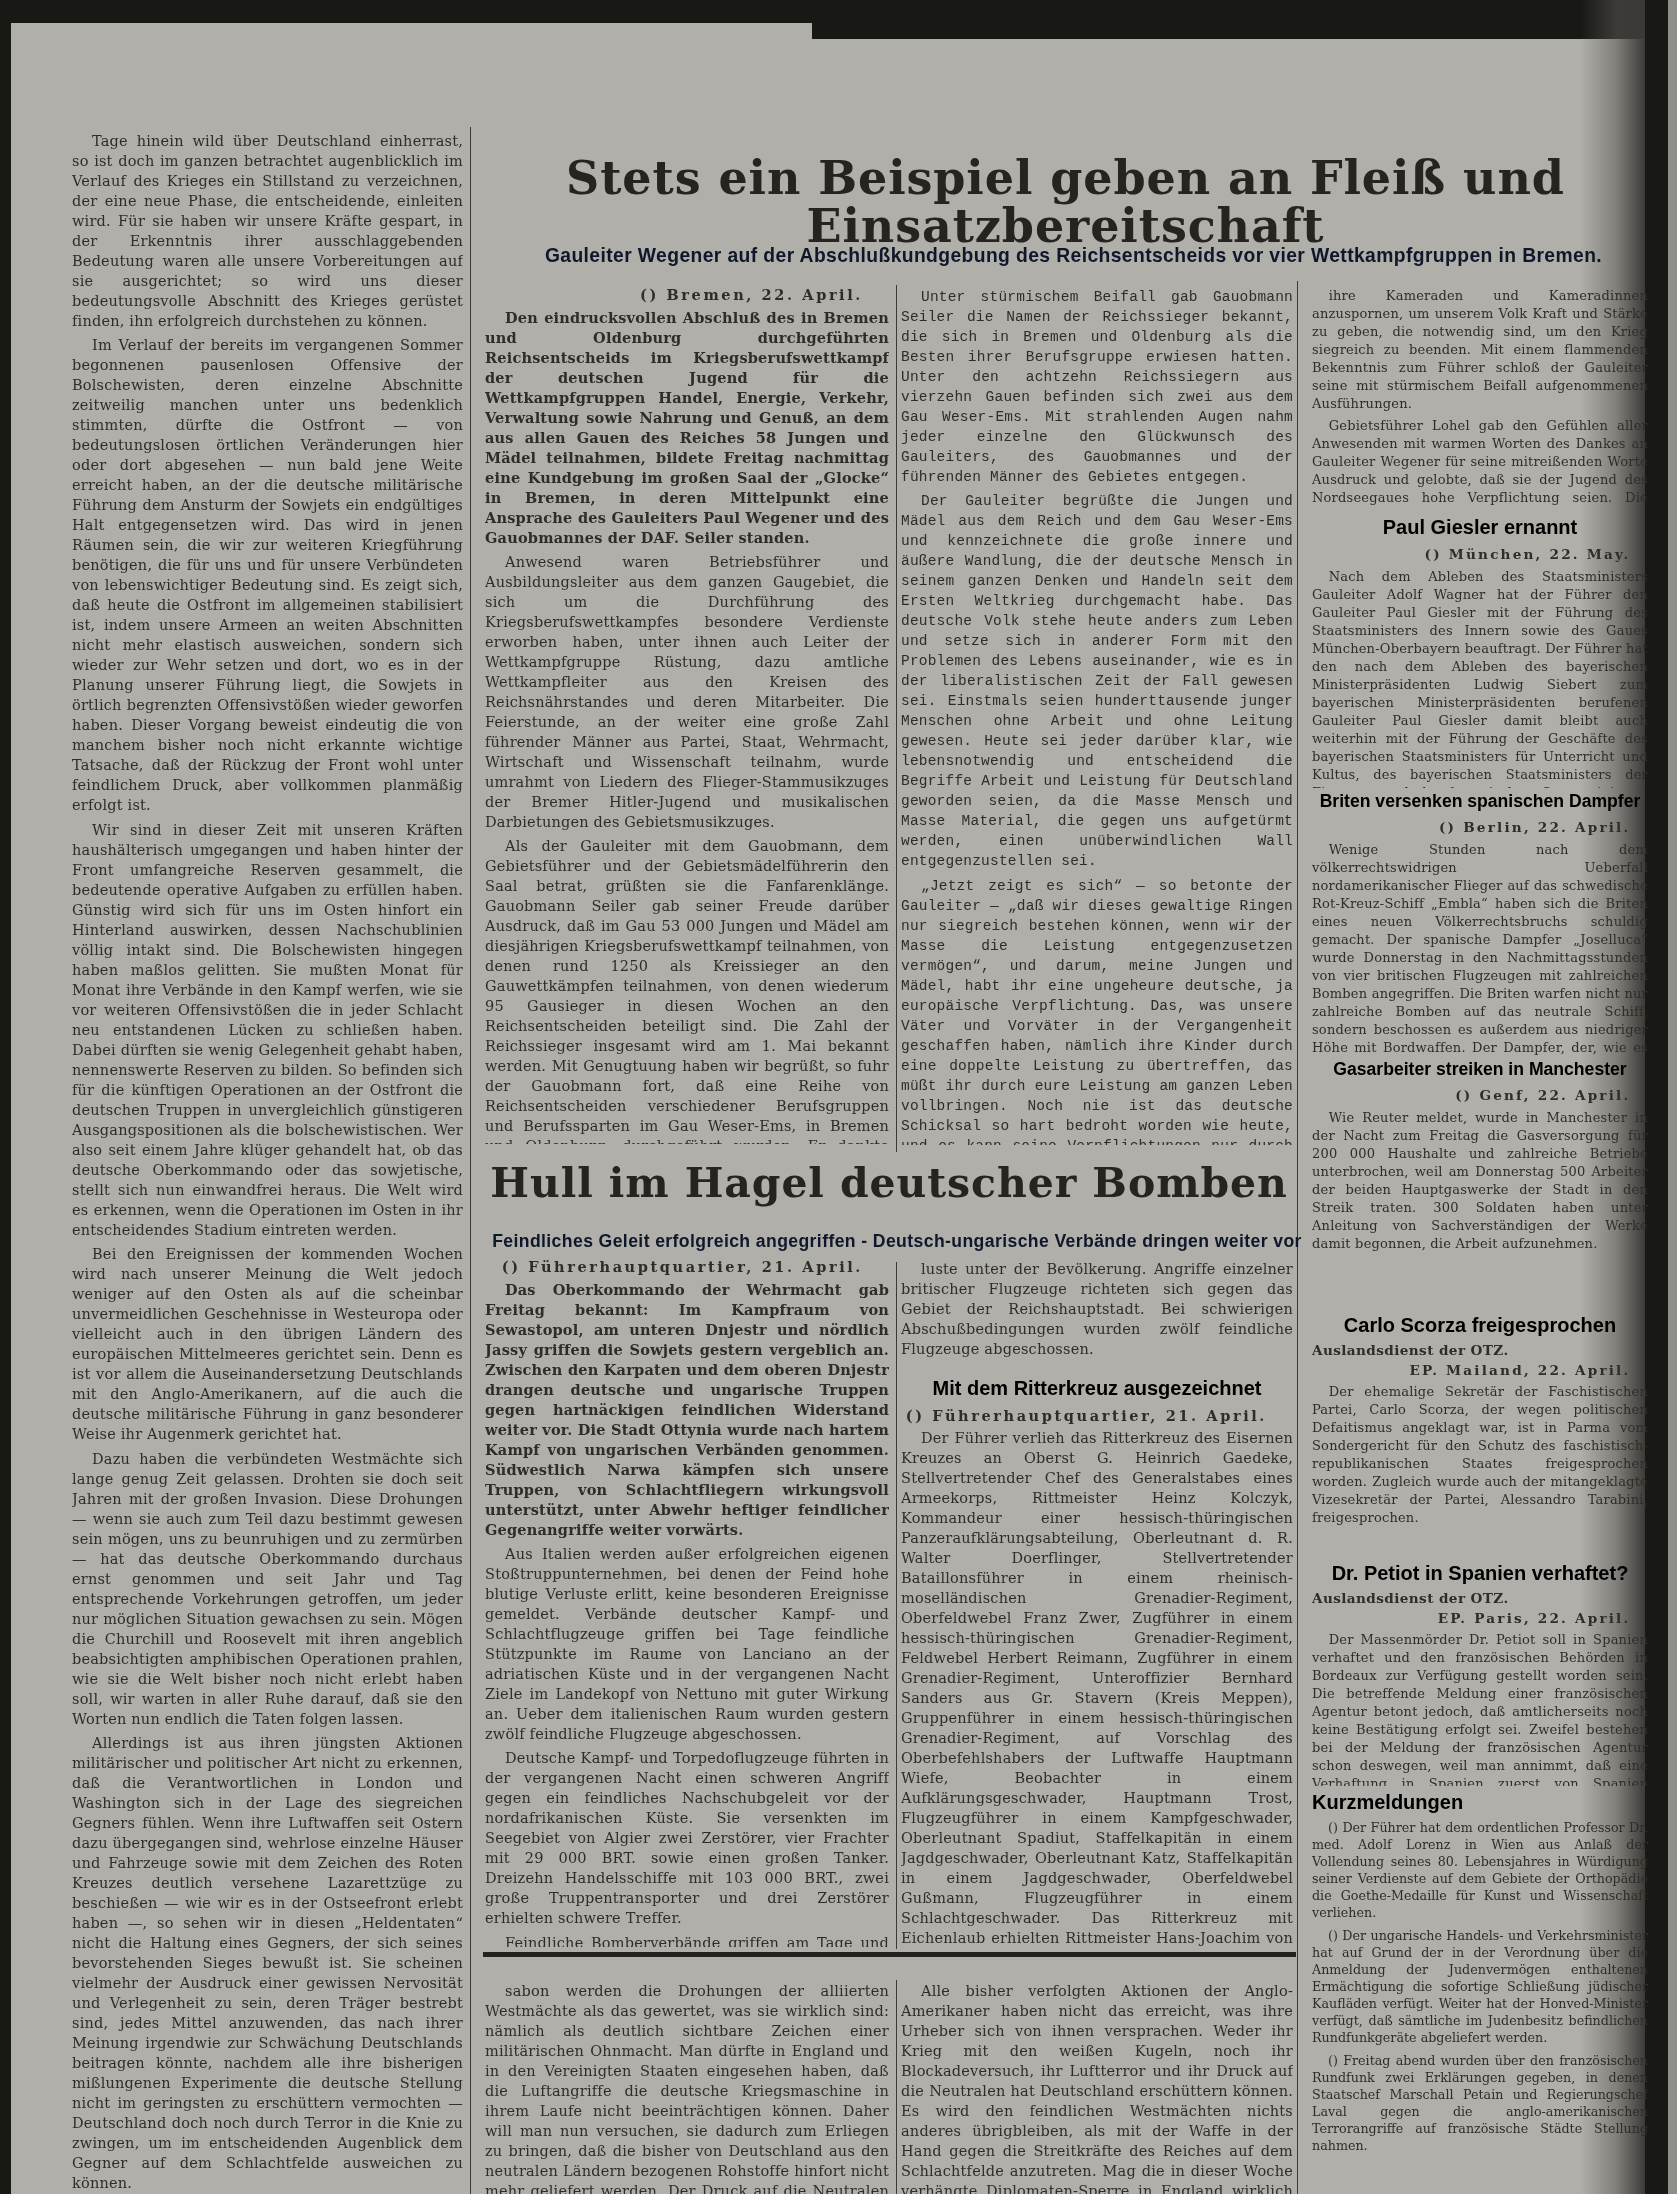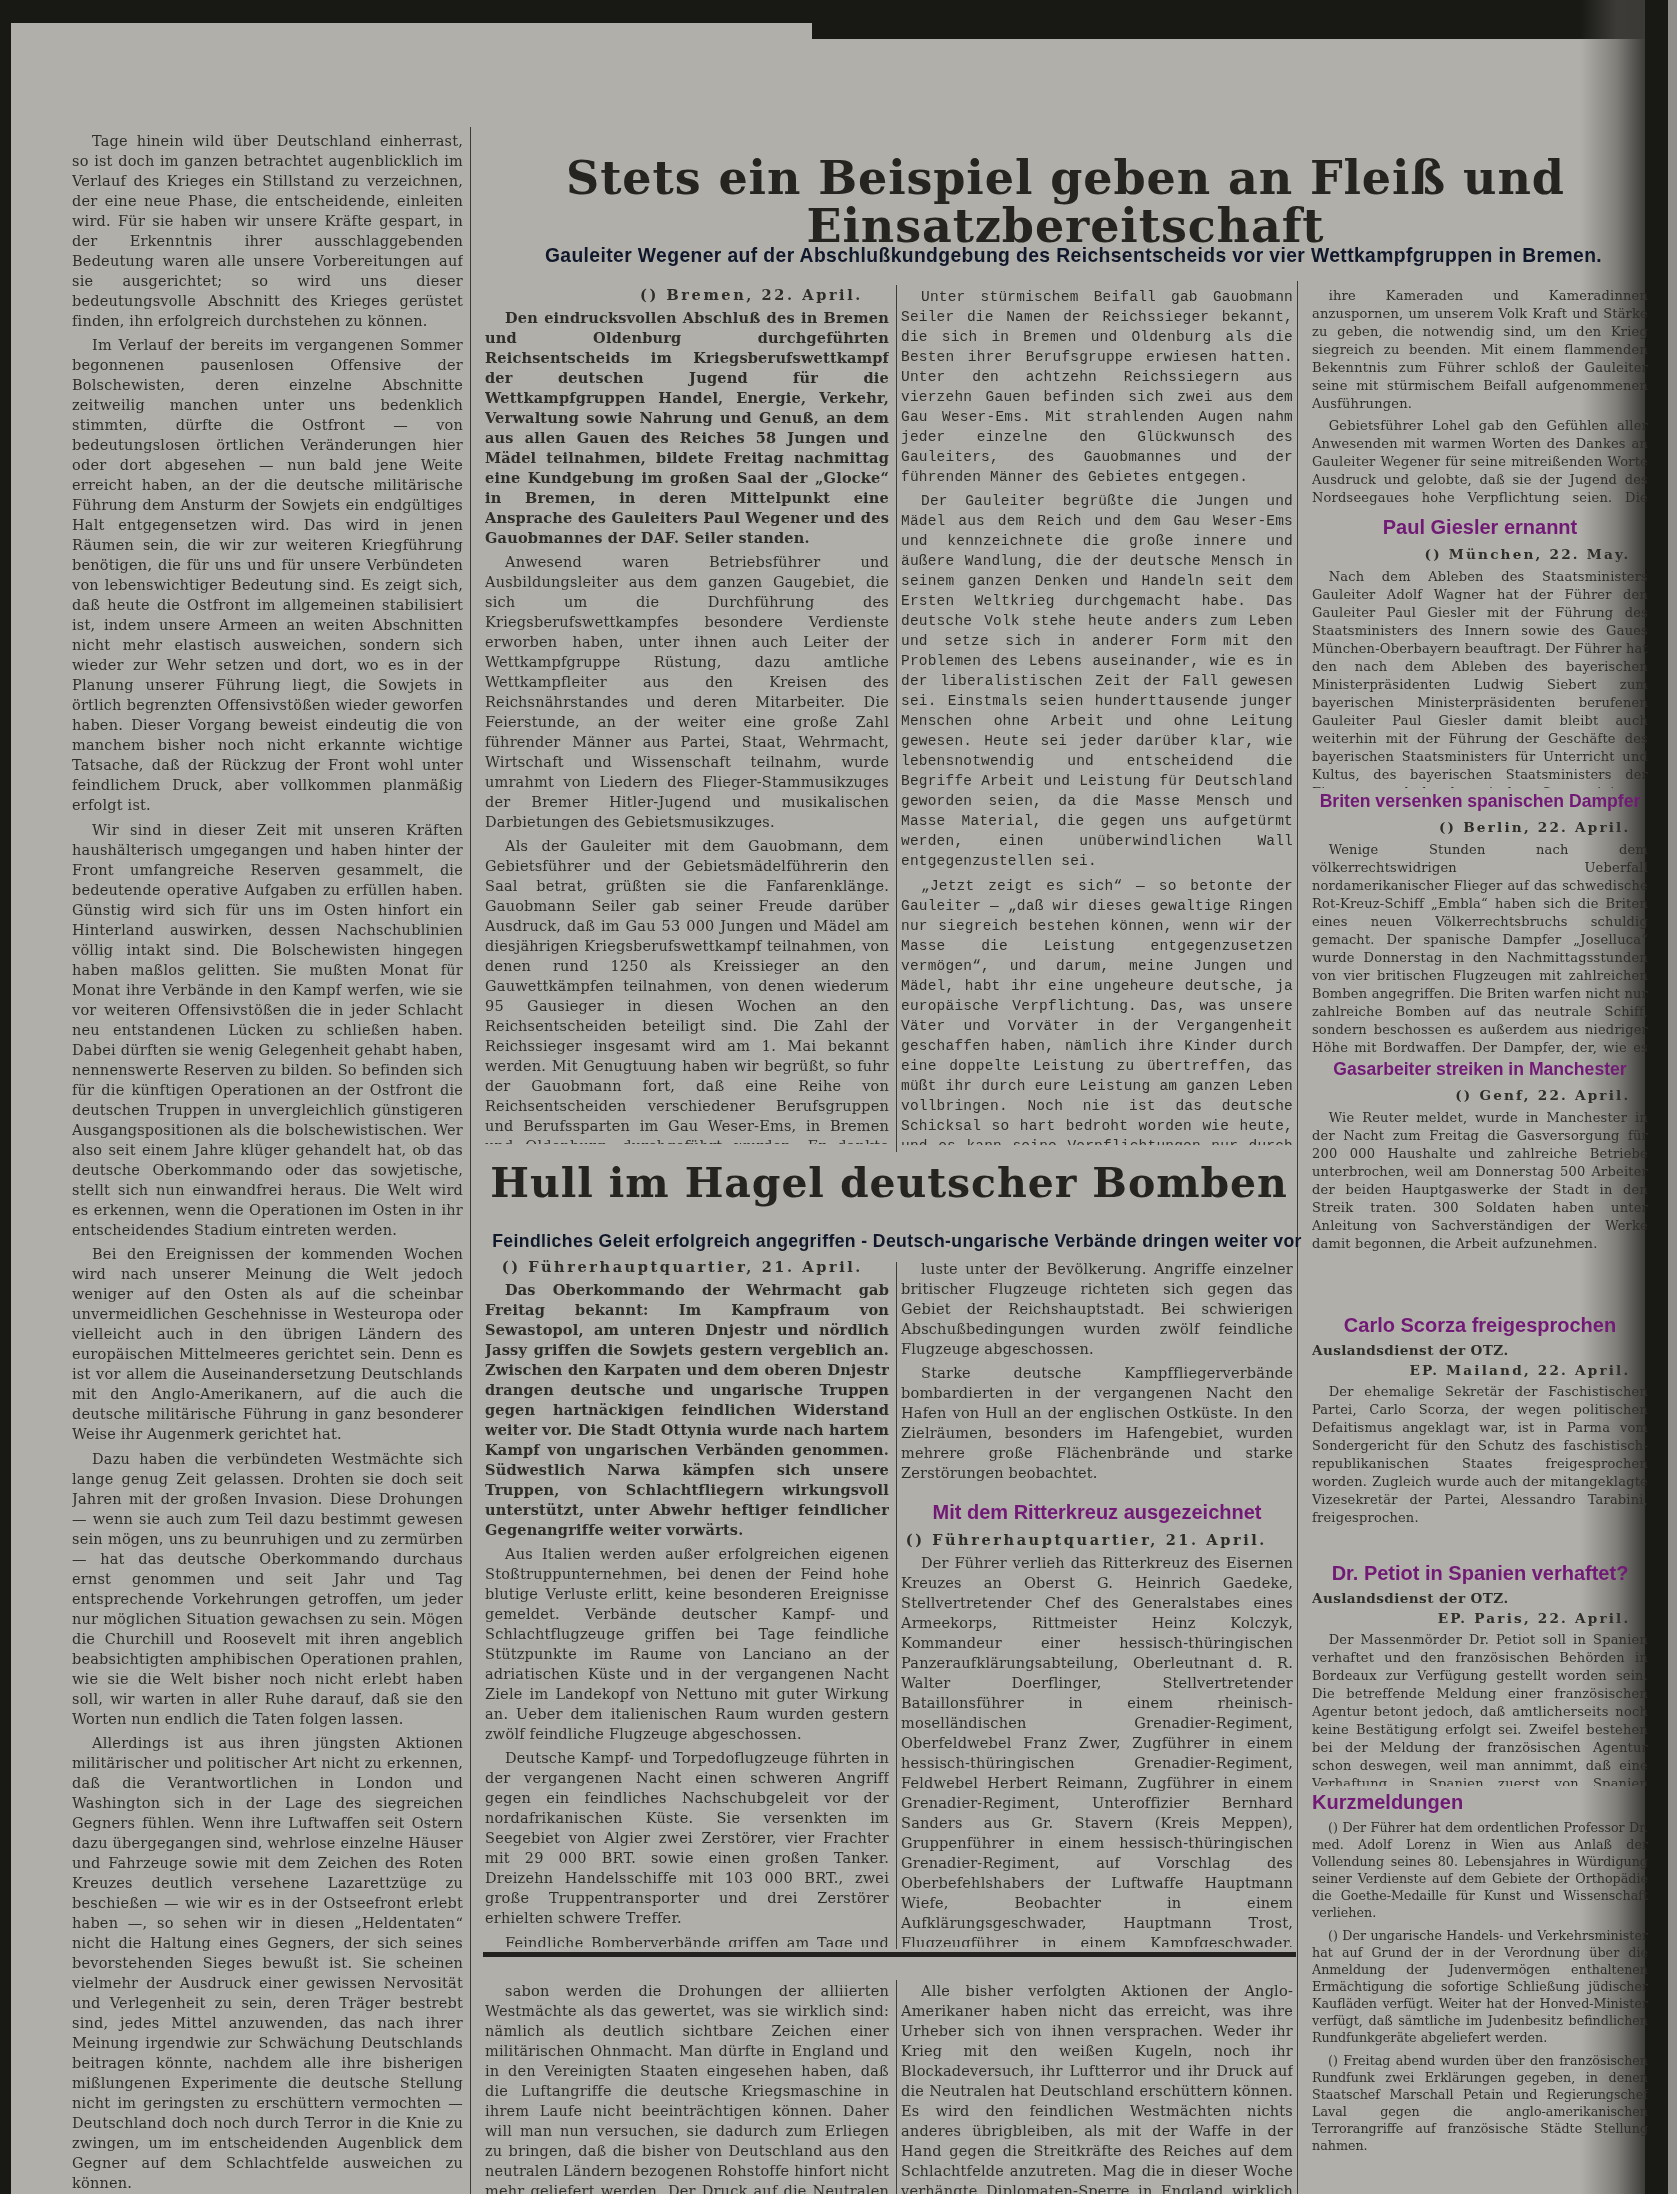--- a/index.html
+++ b/index.html
@@ -18,21 +18,21 @@
   .dateline{font-weight:bold;font-size:14.5px;line-height:21px;letter-spacing:2.6px;
             text-align:right;padding-right:26px;margin-bottom:2.6px;}
   .dateline.rc{font-size:13.6px;padding-right:17.6px;letter-spacing:2.2px;}
   h1.main{margin:0;font-family:"DejaVu Serif",serif;font-weight:bold;color:#262420;
           font-size:46px;line-height:1.05;text-align:center;letter-spacing:0.9px;}
   h1.hull{font-size:41px;}
   h2.sub{margin:8px;font-family:"Liberation Sans","DejaVu Sans",sans-serif;font-weight:bold;
          color:#0f172a;font-size:19.3px;line-height:1.1;text-align:center;letter-spacing:0.4px;}
   h2.sub.hull{font-size:17.6px;}
   h3.col-head{margin:0 0 6.1px 0;font-family:"Liberation Sans","DejaVu Sans",sans-serif;
-         font-weight:bold;color:#701a75;font-size:20px;line-height:1.1;text-align:center;}
+         font-weight:bold;color:#000000;font-size:20px;line-height:1.1;text-align:center;}
   h3.col-head.left{text-align:left;}
   h3.col-head.wide{font-size:17.6px;letter-spacing:0;}
   .service{font-weight:bold;font-size:13.6px;margin:0 0 1.8px 0;letter-spacing:0.4px;}
   .rule-v{background:#3c3a36;width:1.3px;}
   .rule-h{background:#23221f;}
   .kurz p{margin:0 0 6.1px 0;font-size:12.7px;line-height:17px;text-align:justify;text-indent:16px;}
   section{overflow:hidden;}
 </style>
 </head>
 <body>
@@ -143,21 +143,20 @@
         <p>Das Oberkommando der Wehrmacht gab Freitag bekannt: Im Kampfraum von Sewastopol, am unteren Dnjestr und nördlich Jassy griffen die Sowjets gestern vergeblich an. Zwischen den Karpaten und dem oberen Dnjestr drangen deutsche und ungarische Truppen gegen hartnäckigen feindlichen Widerstand weiter vor. Die Stadt Ottynia wurde nach hartem Kampf von ungarischen Verbänden genommen. Südwestlich Narwa kämpfen sich unsere Truppen, von Schlachtfliegern wirkungsvoll unterstützt, unter Abwehr heftiger feindlicher Gegenangriffe weiter vorwärts.</p>
         <p>Aus Italien werden außer erfolgreichen eigenen Stoßtruppunternehmen, bei denen der Feind hohe blutige Verluste erlitt, keine besonderen Ereignisse gemeldet. Verbände deutscher Kampf- und Schlachtflugzeuge griffen bei Tage feindliche Stützpunkte im Raume von Lanciano an der adriatischen Küste und in der vergangenen Nacht Ziele im Landekopf von Nettuno mit guter Wirkung an. Ueber dem italienischen Raum wurden gestern zwölf feindliche Flugzeuge abgeschossen.</p>
         <p>Deutsche Kampf- und Torpedoflugzeuge führten in der vergangenen Nacht einen schweren Angriff gegen ein feindliches Nachschubgeleit vor der nordafrikanischen Küste. Sie versenkten im Seegebiet von Algier zwei Zerstörer, vier Frachter mit 29 000 BRT. sowie einen großen Tanker. Dreizehn Handelsschiffe mit 103 000 BRT., zwei große Truppentransporter und drei Zerstörer erhielten schwere Treffer.</p>
         <p>Feindliche Bomberverbände griffen am Tage und in der Nacht Ziele in den besetzten Westgebieten an. In der vergangenen Nacht führten britische Flugzeuge einen Terrorangriff gegen das Stadtgebiet von Köln. Es entstanden besonders in den Wohnvierteln erhebliche Gebäudeschäden und Ver-</p>
       </div>
   </section>
 
   <section class="abs" style="left:901px;top:1259px;width:392px;height:688px;">
     <div class="body-text">
         <p>luste unter der Bevölkerung. Angriffe einzelner britischer Flugzeuge richteten sich gegen das Gebiet der Reichshauptstadt. Bei schwierigen Abschußbedingungen wurden zwölf feindliche Flugzeuge abgeschossen.</p>
-        <p>Starke deutsche Kampffliegerverbände bombardierten in der vergangenen Nacht den Hafen von Hull an der englischen Ostküste. In den Zielräumen, besonders im Hafengebiet, wurden mehrere große Flächenbrände und starke Zerstörungen beobachtet.</p>
       </div>
     <h3 class="col-head" style="margin-top:17.6px;">Mit dem Ritterkreuz ausgezeichnet</h3>
     <div class="dateline">() Führerhauptquartier, 21. April.</div>
     <div class="body-text">
         <p>Der Führer verlieh das Ritterkreuz des Eisernen Kreuzes an Oberst G. Heinrich Gaedeke, Stellvertretender Chef des Generalstabes eines Armeekorps, Rittmeister Heinz Kolczyk, Kommandeur einer hessisch-thüringischen Panzeraufklärungsabteilung, Oberleutnant d. R. Walter Doerflinger, Stellvertretender Bataillonsführer in einem rheinisch-moselländischen Grenadier-Regiment, Oberfeldwebel Franz Zwer, Zugführer in einem hessisch-thüringischen Grenadier-Regiment, Feldwebel Herbert Reimann, Zugführer in einem Grenadier-Regiment, Unteroffizier Bernhard Sanders aus Gr. Stavern (Kreis Meppen), Gruppenführer in einem hessisch-thüringischen Grenadier-Regiment, auf Vorschlag des Oberbefehlshabers der Luftwaffe Hauptmann Wiefe, Beobachter in einem Aufklärungsgeschwader, Hauptmann Trost, Flugzeugführer in einem Kampfgeschwader, Oberleutnant Spadiut, Staffelkapitän in einem Jagdgeschwader, Oberleutnant Katz, Staffelkapitän in einem Jagdgeschwader, Oberfeldwebel Gußmann, Flugzeugführer in einem Schlachtgeschwader. Das Ritterkreuz mit Eichenlaub erhielten Rittmeister Hans-Joachim von Köckritz, Oberleutnant Günther Voigt und Oberfeldwebel Willi Rose.</p>
       </div>
   </section>
 
   <section class="abs body-text" style="left:485px;top:1981px;width:404px;height:358px;">
       <p>sabon werden die Drohungen der alliierten Westmächte als das gewertet, was sie wirklich sind: nämlich als deutlich sichtbare Zeichen einer militärischen Ohnmacht. Man dürfte in England und in den Vereinigten Staaten eingesehen haben, daß die Luftangriffe die deutsche Kriegsmaschine in ihrem Laufe nicht beeinträchtigen können. Daher will man nun versuchen, sie dadurch zum Erliegen zu bringen, daß die bisher von Deutschland aus den neutralen Ländern bezogenen Rohstoffe hinfort nicht mehr geliefert werden. Der Druck auf die Neutralen scheint somit das letzte Mittel zu sein, mit dem man dem Reich vor der Invasion beizukommen hofft. Sollten die Neutralen den Handelsverkehr mit Deutschland wirklich einstellen, so könnte damit zwar ein Sand in das blanke Getriebe geworfen werden, der aber bald wieder beseitigt sein würde.</p>

